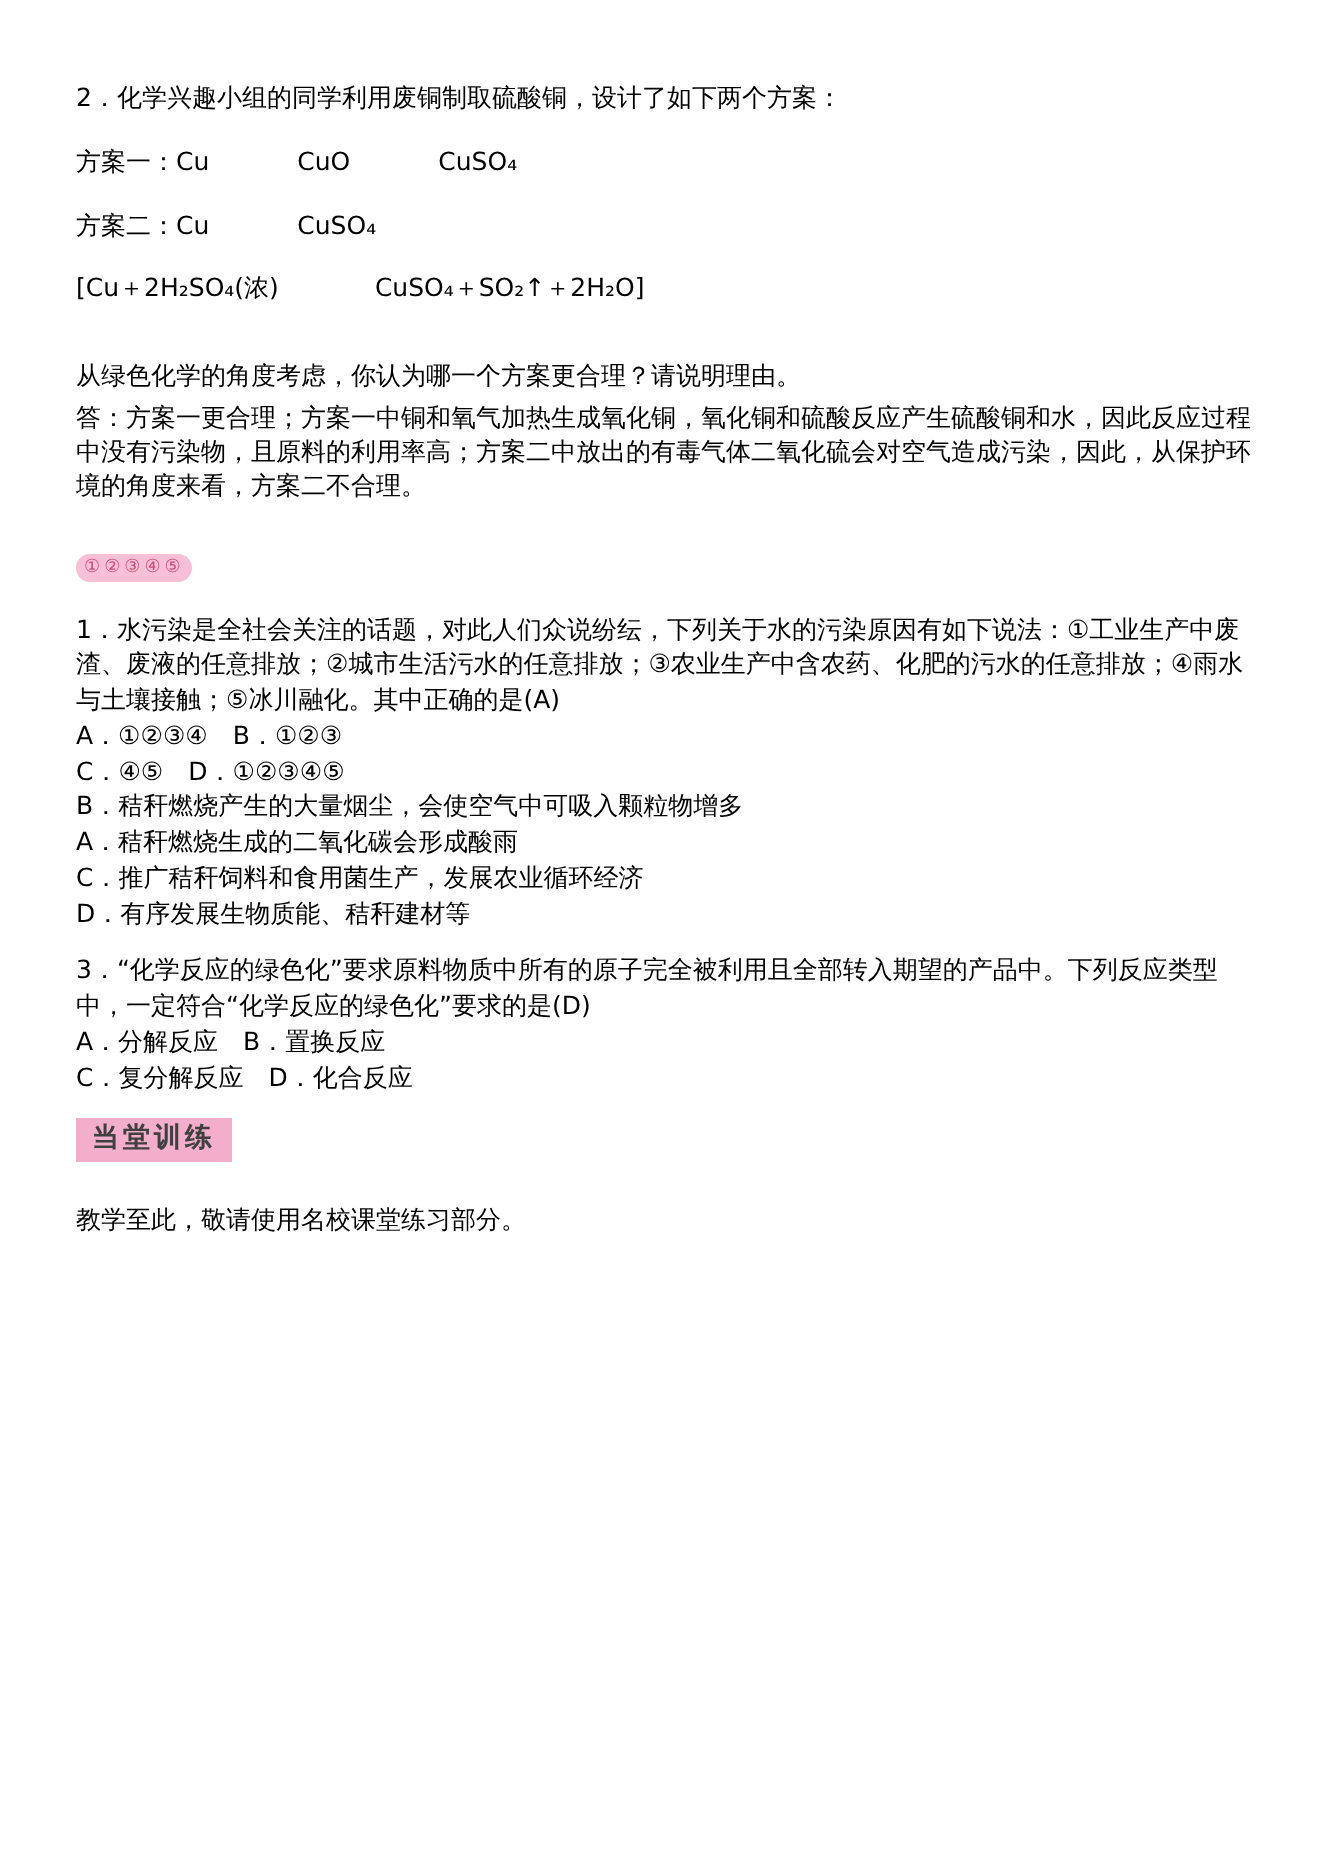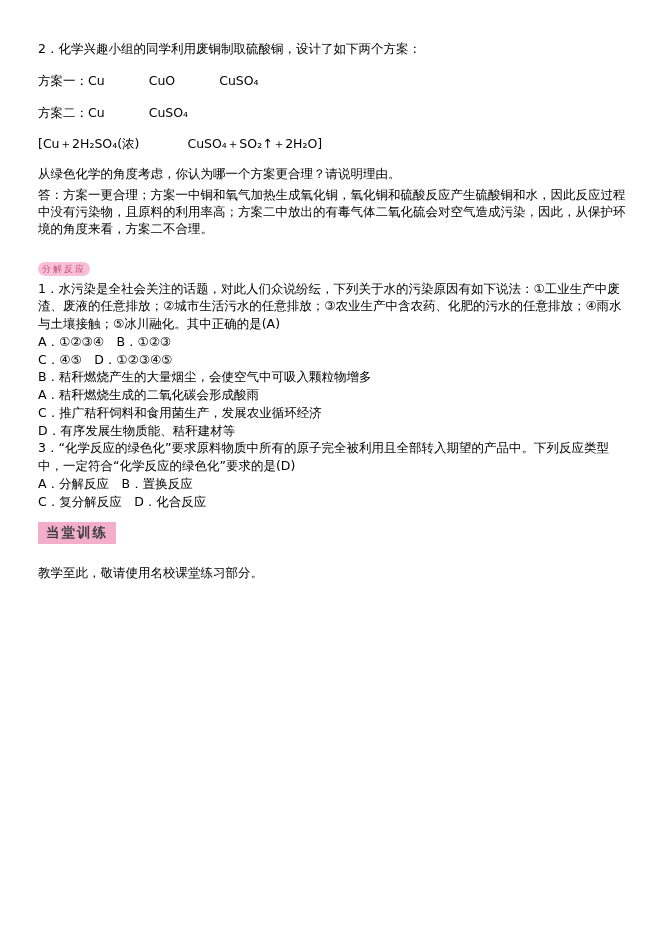--- a/index.html
+++ b/index.html
@@ -18,38 +18,38 @@
     top: 40px;
     left: 38px;
     width: 590px;
     font-size: 12.5px;
     line-height: 1.42;
   }
   .row { margin-bottom: 14px; white-space: nowrap; }
   .plan-label { display: inline-block; }
   .plan-step { display: inline-block; margin-right: 44px; }
   .plan-step:last-child { margin-right: 0; }
-  .eq-row { margin-bottom: 12px; white-space: nowrap; }
+  .eq-row { margin-bottom: 26px; white-space: nowrap; }
   .eq-left { display: inline-block; }
   .eq-gap { display: inline-block; width: 48px; }
   .eq-right { display: inline-block; }
   .question-line { margin-bottom: 3px; }
   .answer-para { margin-bottom: 21px; line-height: 1.38; }
   .practice-label {
     display: inline-block;
     background: #f7c0d6;
     color: #c94f77;
     font-size: 9px;
     line-height: 12px;
     padding: 1px 4px;
     border-radius: 7px;
     letter-spacing: 2px;
     margin: 1px 0 4px 0;
   }
-  .mcq-stem { line-height: 1.42; }
+  .mcq-stem { line-height: 1.42; margin-top: 11px; }
   .mcq-option { line-height: 1.42; }
   .training-box {
     display: inline-block;
     background: #f2aecb;
     color: #404040;
     font-family: "DejaVu Serif", serif;
     font-weight: bold;
     font-size: 13.5px;
     line-height: 1.3;
     padding: 2px 8px;
@@ -76,21 +76,21 @@
 
     <div class="eq-row">
       <span class="eq-left">[Cu＋2H₂SO₄(浓)</span><span class="eq-gap"></span><span class="eq-right">CuSO₄＋SO₂↑＋2H₂O]</span>
     </div>
 
     <div class="question-line">从绿色化学的角度考虑，你认为哪一个方案更合理？请说明理由。</div>
 
     <div class="answer-para">答：方案一更合理；方案一中铜和氧气加热生成氧化铜，氧化铜和硫酸反应产生硫酸铜和水，因此反应过程中没有污染物，且原料的利用率高；方案二中放出的有毒气体二氧化硫会对空气造成污染，因此，从保护环境的角度来看，方案二不合理。</div>
 
     <div>
-      <span class="practice-label">分解反应</span>
+      <span class="practice-label">①②③④⑤</span>
     </div>
 
     <div class="mcq">
       <div class="mcq-stem">1．水污染是全社会关注的话题，对此人们众说纷纭，下列关于水的污染原因有如下说法：①工业生产中废渣、废液的任意排放；②城市生活污水的任意排放；③农业生产中含农药、化肥的污水的任意排放；④雨水与土壤接触；⑤冰川融化。其中正确的是(A)</div>
       <div class="mcq-option">A．①②③④　B．①②③</div>
       <div class="mcq-option">C．④⑤　D．①②③④⑤</div>
     </div>
 
     <div class="mcq">
       <div class="mcq-option">B．秸秆燃烧产生的大量烟尘，会使空气中可吸入颗粒物增多</div>

